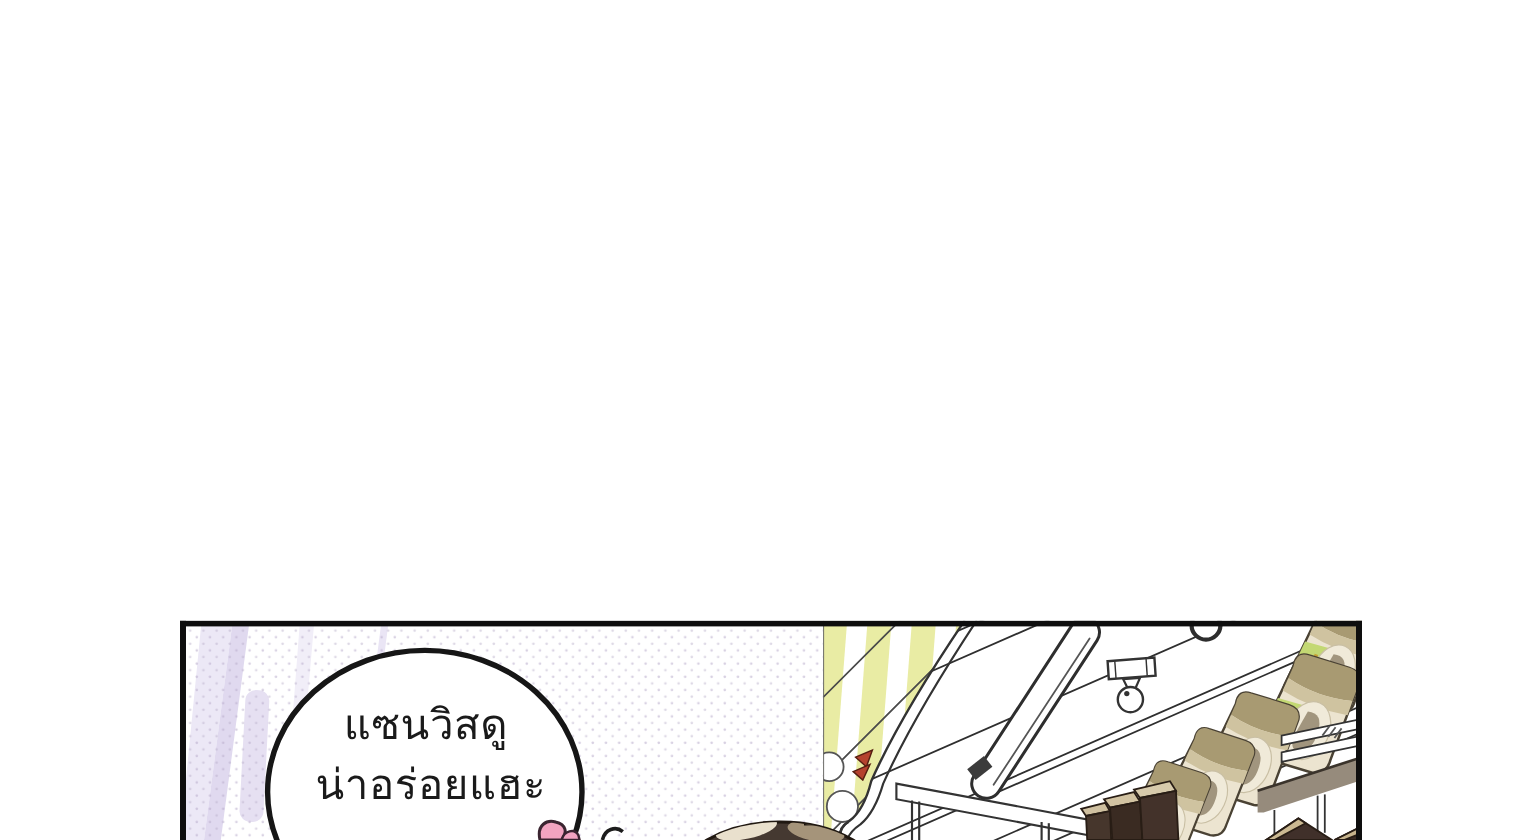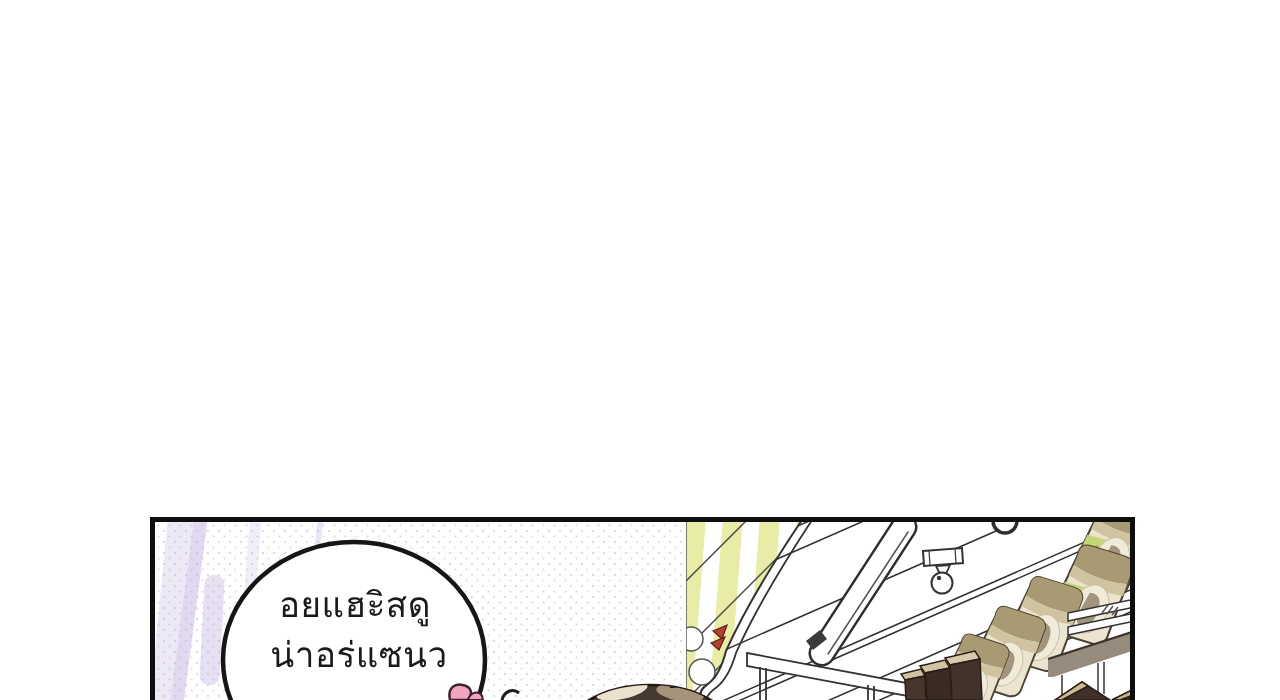--- a/index.html
+++ b/index.html
@@ -176,16 +176,16 @@
       </g>
       <path d="M352,183 C354,174 363,171 369,176" stroke="#1c1c1c" stroke-width="3" fill="none"></path>
 
       <g fill="#0e0e0e">
         <rect x="0" y="0" width="985" height="5"></rect>
         <rect x="0" y="0" width="5" height="183"></rect>
         <rect x="980" y="0" width="5" height="183"></rect>
       </g>
     </svg>
 
-    <div class="bubble-line l1">อยแฮะิสดู</div>
-    <div class="bubble-line l2">น่าอร่แซนว</div>
+    <div class="bubble-line l1">แซนวิสดู</div>
+    <div class="bubble-line l2">น่าอร่อยแฮะ</div>
   </div>
 </div>
 
 </body></html>

